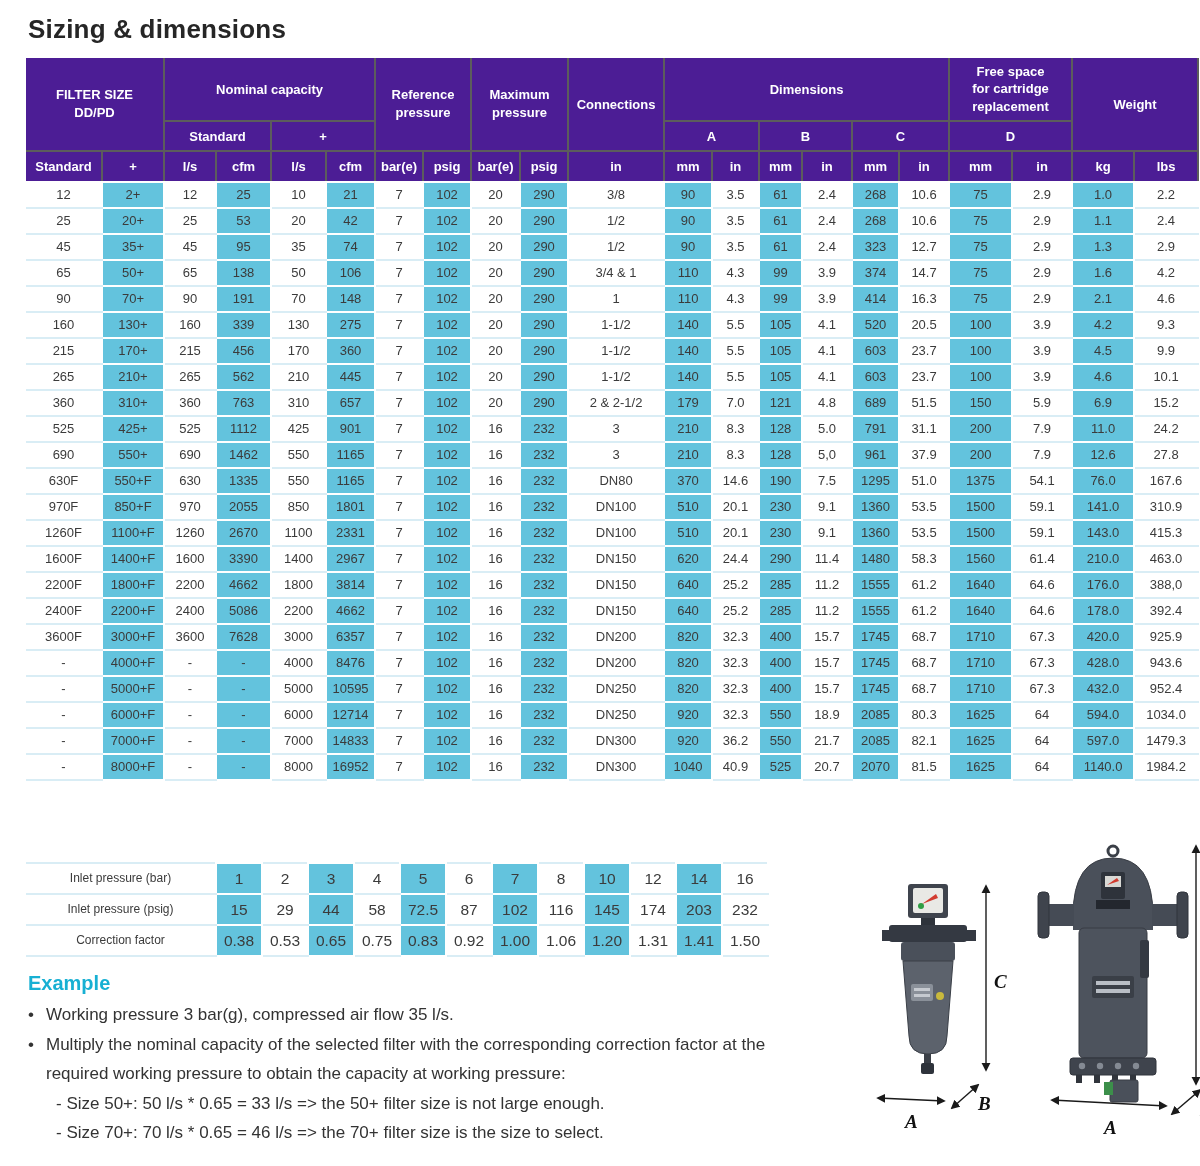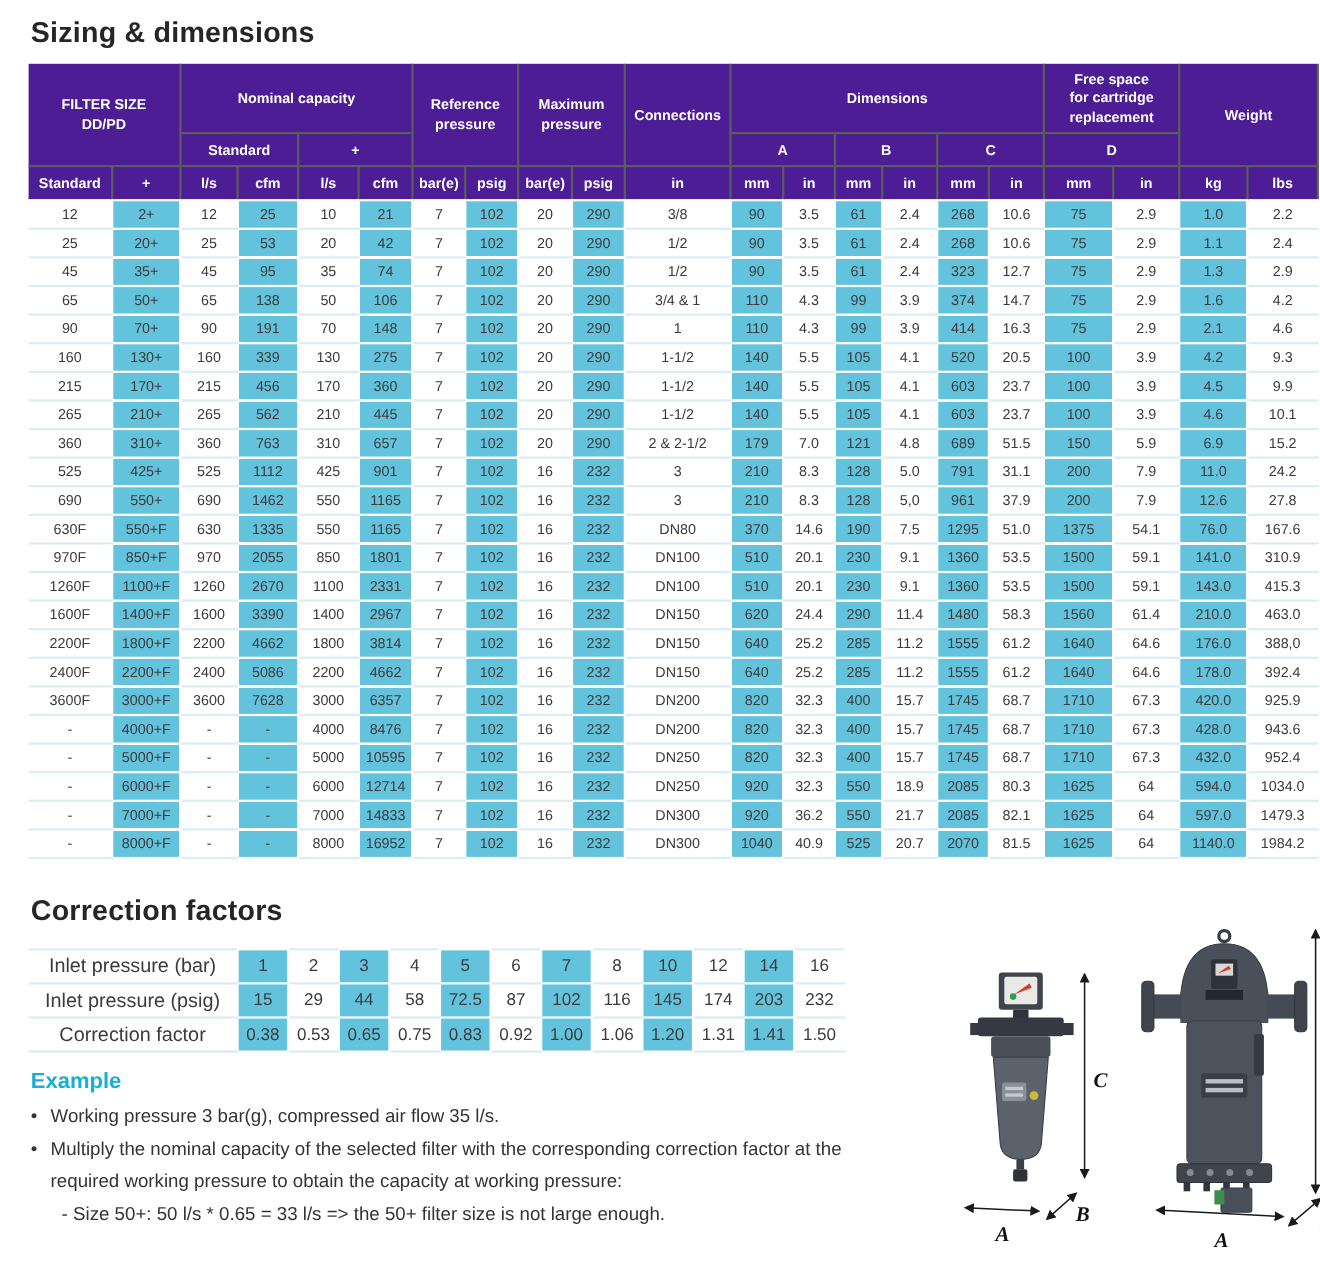--- a/index.html
+++ b/index.html
@@ -18,21 +18,21 @@
   table.main tr.top th{height:62px;}
   table.main tr.mid th{height:28px;}
   table.main td{height:24px;line-height:24px;font-size:13px;text-align:center;padding:0 2px;
     border-right:2px solid #fff;border-bottom:2px solid #d9edf5;white-space:nowrap;overflow:hidden;}
   table.main td.hl{background:#63c3dd;border-bottom:2px solid #fff;}
 
   
   table.corr{position:absolute;left:14px;top:862px;width:742px;border-collapse:collapse;table-layout:fixed;}
   table.corr td{height:27px;line-height:27px;font-size:15.5px;text-align:center;
     border-right:2px solid #fff;border-bottom:2px solid #d9edf5;border-top:2px solid #d9edf5;}
-  table.corr td.lbl{font-size:18px;}
+  table.corr td.lbl{font-size:12px;}
   table.corr td.hl{background:#63c3dd;border-bottom:2px solid #fff;border-top:2px solid #fff;}
 
   
   .example-head{position:absolute;left:16px;top:972px;margin:0;font-size:20px;font-weight:bold;color:#17b0d3;}
   .bullets{position:absolute;left:16px;top:1000px;width:790px;font-size:17px;line-height:29px;color:#333;}
   .bullet{position:relative;padding-left:18px;margin:0 0 1px 0;}
   .bullet::before{content:"•";position:absolute;left:0;top:0;}
   .subline{padding-left:28px;margin:0;}
 
   
@@ -644,21 +644,20 @@
           <td class="hl">2070</td>
           <td>81.5</td>
           <td class="hl">1625</td>
           <td>64</td>
           <td class="hl">1140.0</td>
           <td>1984.2</td>
         </tr>
       </tbody>
   </table>
 
-  <h1 class="h-title" id="title-correction">Correction factors</h1>
 
   <table class="corr">
     <colgroup>
       <col style="width:190px">
       <col style="width:46px">
         <col style="width:46px">
         <col style="width:46px">
         <col style="width:46px">
       <col style="width:46px">
         <col style="width:46px">
@@ -717,20 +716,21 @@
         </tr>
       </tbody>
   </table>
 
   <h2 class="example-head">Example</h2>
 
   <div class="bullets">
     <p class="bullet">Working pressure 3 bar(g), compressed air flow 35 l/s.</p>
     <p class="bullet">Multiply the nominal capacity of the selected filter with the corresponding correction factor at the required working pressure to obtain the capacity at working pressure:</p>
     <p class="subline">- Size 50+: 50 l/s * 0.65 = 33 l/s =&gt; the 50+ filter size is not large enough.</p>
+    <p class="subline">- Size 70+: 70 l/s * 0.65 = 46 l/s =&gt; the 70+ filter size is the size to select.</p>
   </div>
 
   <svg class="figure" viewBox="0 0 372 326">
     <defs>
       <marker id="arr" viewBox="0 0 10 10" refX="8" refY="5" markerWidth="6.5" markerHeight="6.5" orient="auto-start-reverse">
         <path d="M0,0 L10,5 L0,10 z" fill="#1a1a1a"></path>
       </marker>
     </defs>
 
     <g transform="translate(42,44)">

